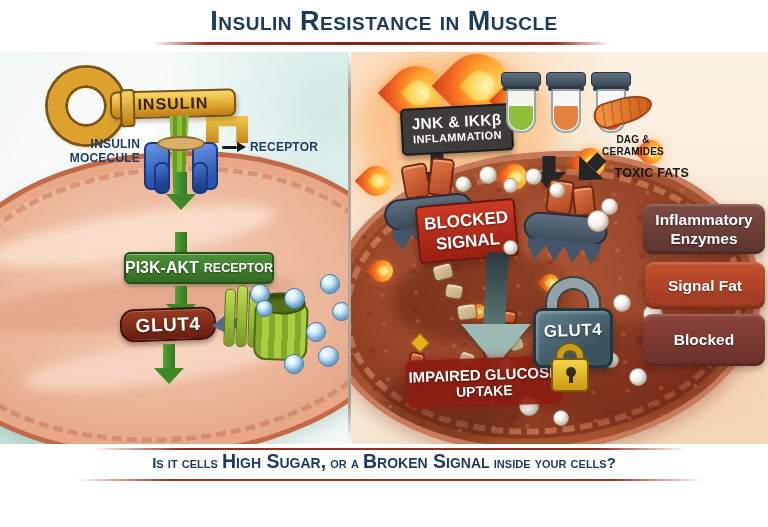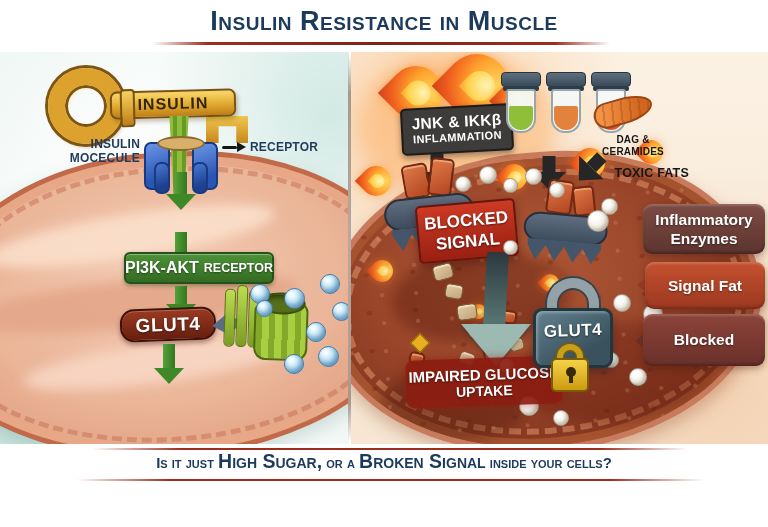--- a/index.html
+++ b/index.html
@@ -414,16 +414,16 @@
     <div class="side-badge sb-1" style="left:294px;top:210px;width:120px;height:47px;">
       <div>Signal Fat</div>
     </div>
     <div class="sb-tail" style="left:284px;top:282px;border-right:9px solid #6e3028;"></div>
     <div class="side-badge sb-2" style="left:292px;top:262px;width:122px;height:52px;">
       <div>Blocked</div>
     </div>
   </section>
 
   <div class="foot-line" style="left:92px;top:448px;width:596px;"></div>
-  <div class="tagline"><span class="seg">Is it just </span><span class="seg emph">High Sugar,</span><span class="seg"> or a </span><span class="seg emph">Broken Signal</span><span class="seg"> inside your cells?</span></div>
+  <div class="tagline"><span class="seg">Is it cells </span><span class="seg emph">High Sugar,</span><span class="seg"> or a </span><span class="seg emph">Broken Signal</span><span class="seg"> inside your cells?</span></div>
   <div class="foot-line" style="left:76px;top:479px;width:628px;"></div>
 
 </div>
 
 </body></html>

